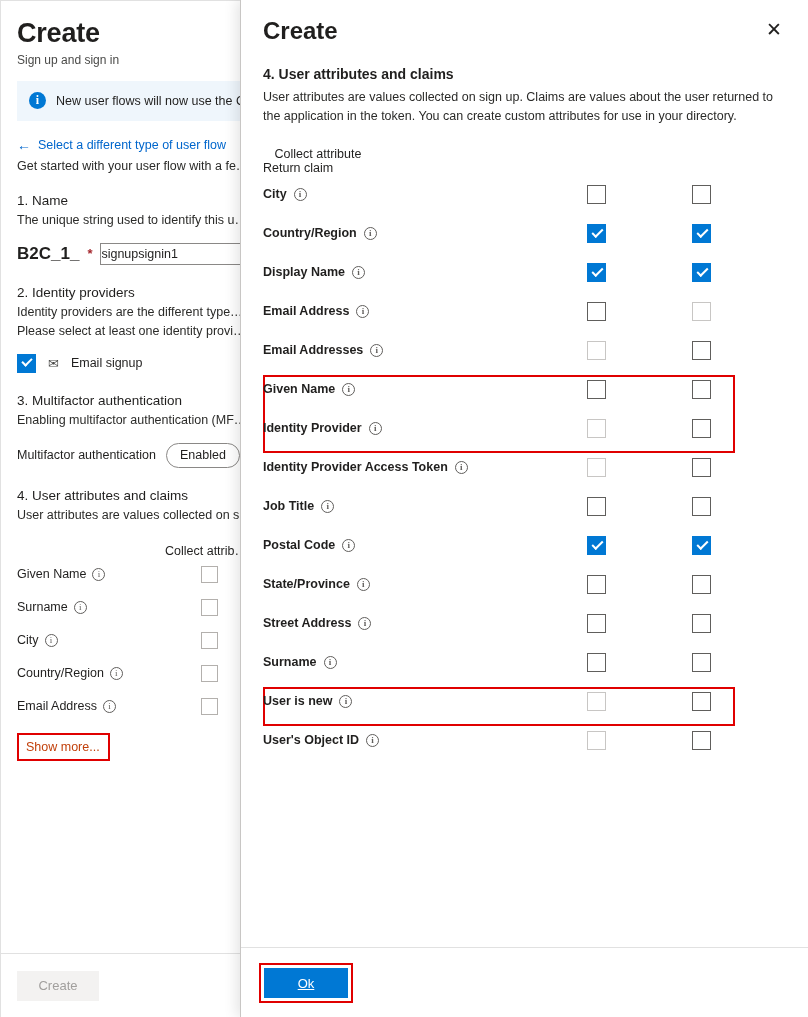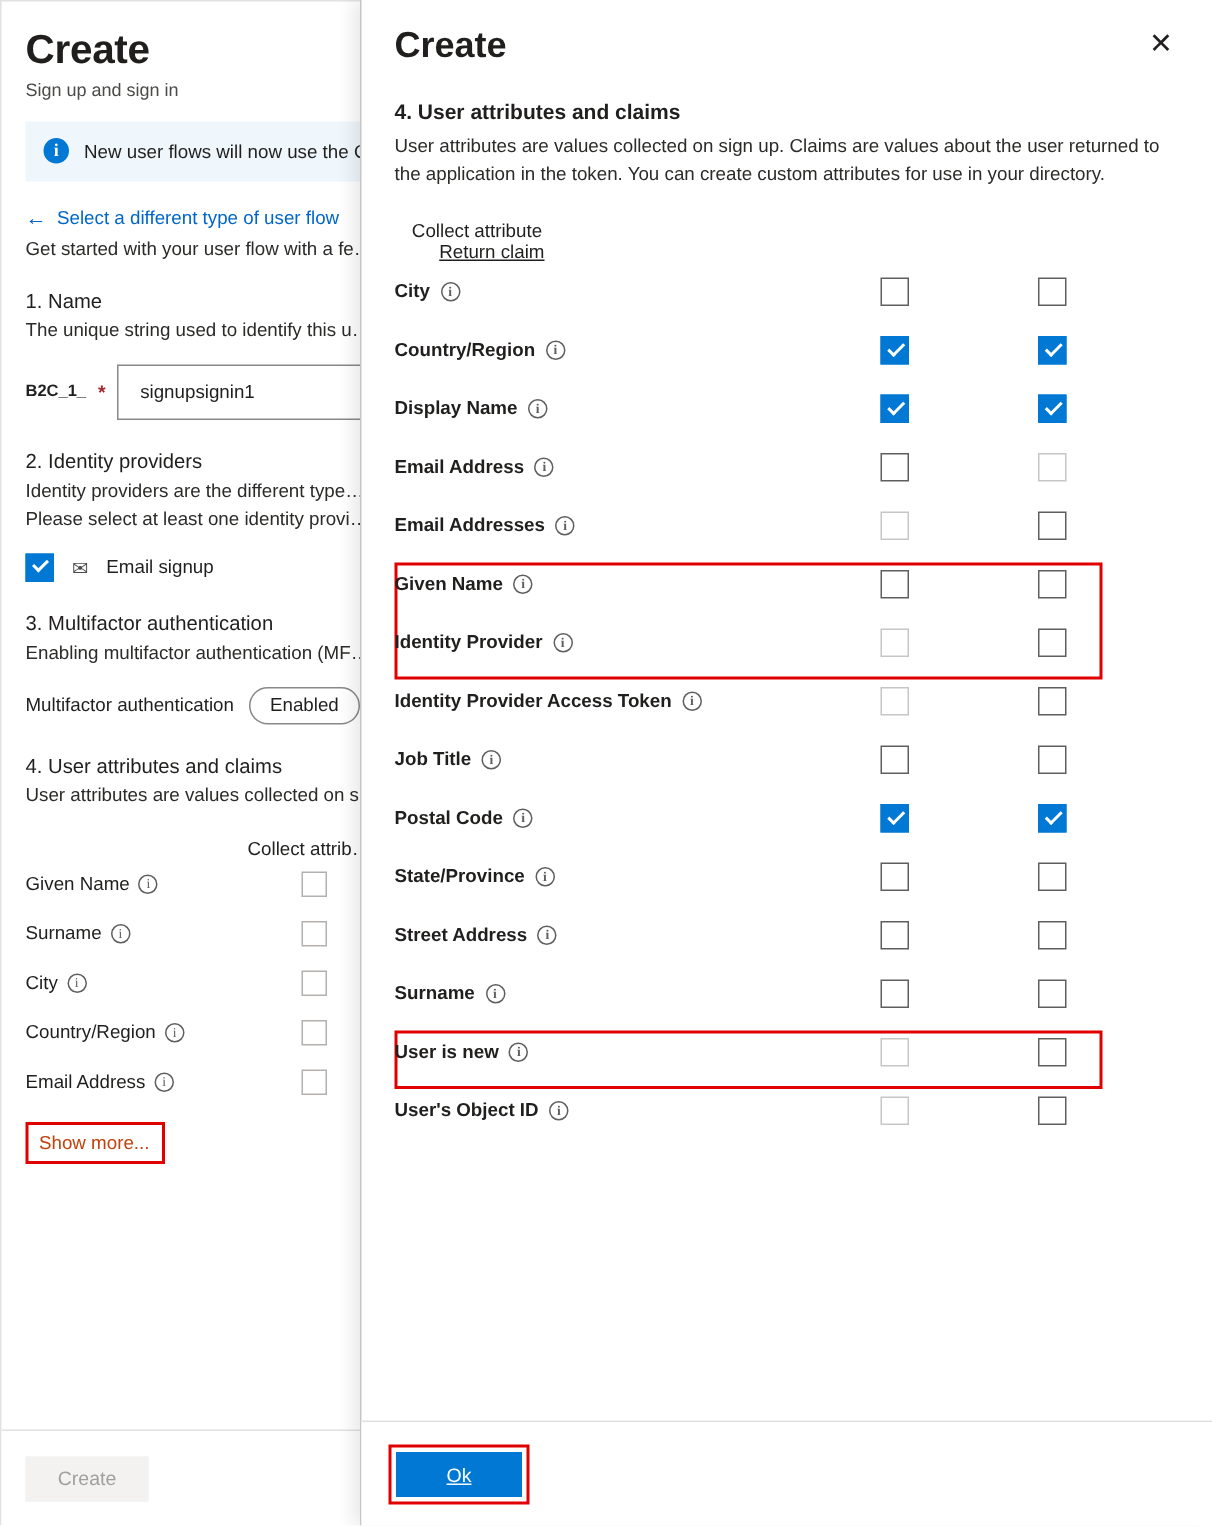--- a/index.html
+++ b/index.html
@@ -101,28 +101,28 @@
     margin-top: 5px;
     white-space: nowrap;
   }
   .name-row {
     margin-top: 16px;
     display: flex;
     align-items: center;
     gap: 8px;
     white-space: nowrap;
   }
-  .name-label { font-size: 11px; font-weight: 600; }
+  .name-label { font-size: 17px; font-weight: 600; }
   .name-req { color: #a4262c; font-weight: 600; }
   .name-input {
     border: 1px solid #8a8886;
-    height: 37px;
+    height: 22px;
     width: 170px;
     font-size: 12.5px;
-    padding: 0 14px;
+    padding: 0 0;
     color: #201f1e;
     background: #fff;
     font-family: "Liberation Sans", sans-serif;
   }
   .chk-small {
     width: 19px; height: 19px;
     border: 1px solid #8a8886;
     background: #fff;
     display: inline-block;
     flex: 0 0 auto;
@@ -287,21 +287,21 @@
   }
   #col-heads {
     display: flex;
     margin-top: 22px;
     font-size: 12.5px;
     color: #201f1e;
     flex-direction: column;
   }
   #col-heads .sp { width: 278px; }
   #col-heads .c1 { width: 110px; text-align: center; }
-  #col-heads .c2 { width: 100px; text-align: right; text-decoration: underline; }
+  #col-heads .c2 { width: 100px; text-align: left; }
 
   .m-row {
     display: flex;
     align-items: center;
     height: 39px;
     position: relative;
   }
   .m-row .label {
     width: 278px;
     display: flex;

